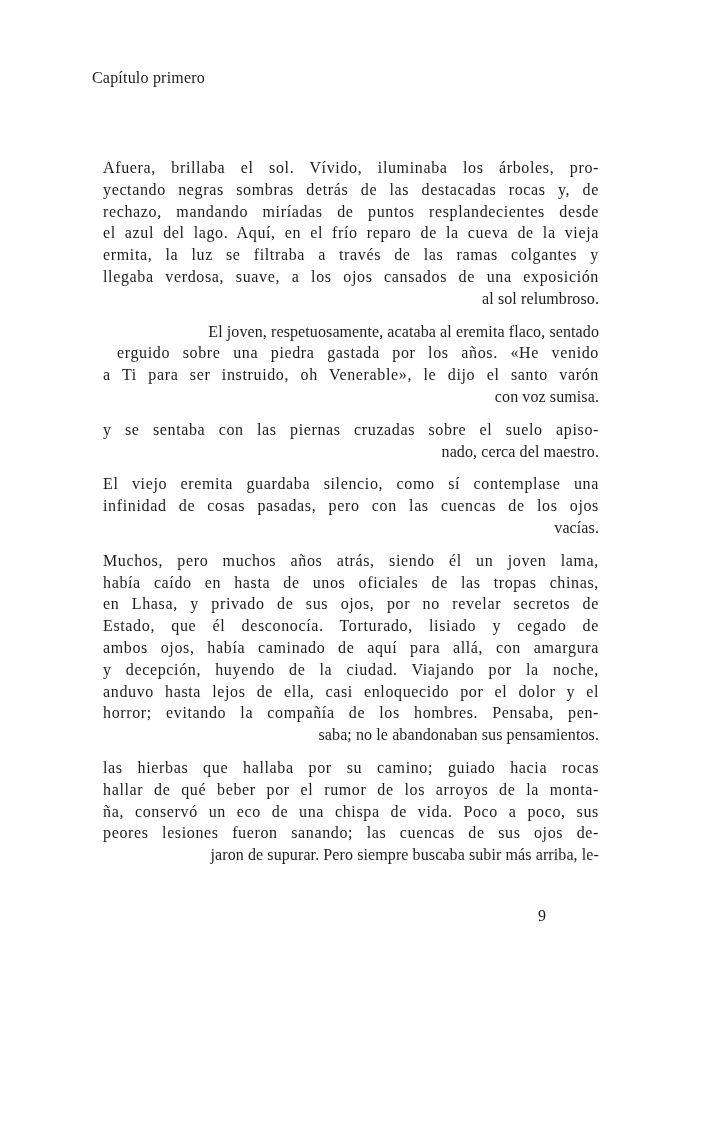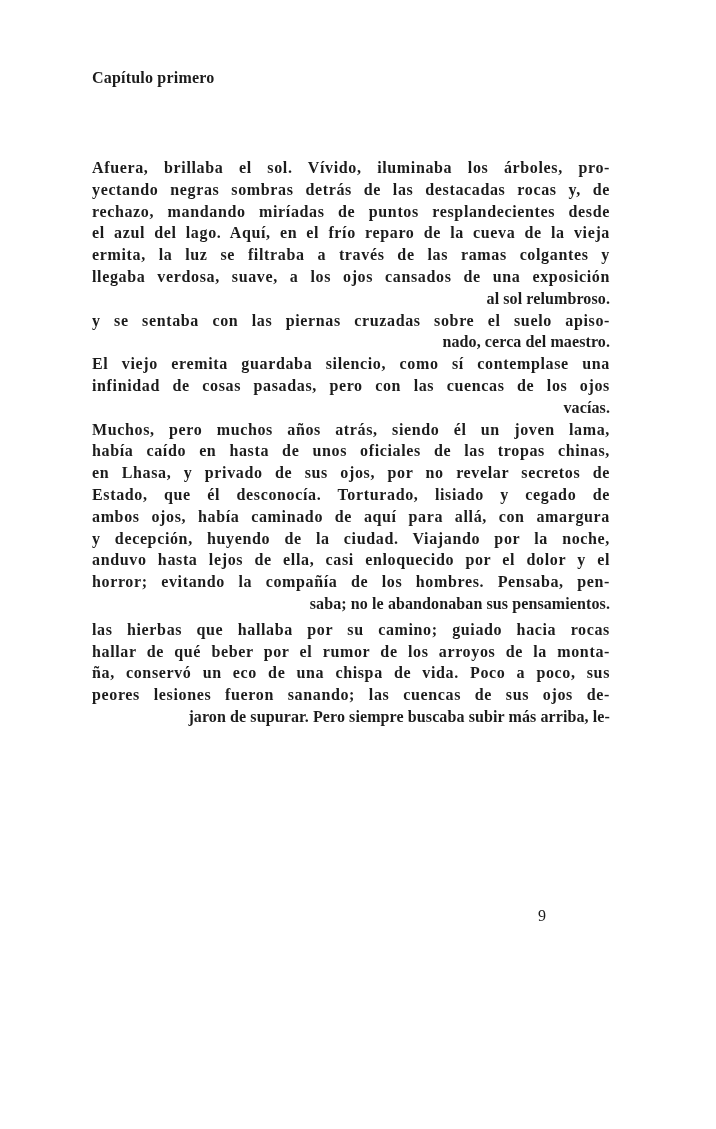--- a/index.html
+++ b/index.html
@@ -20,25 +20,23 @@
     left: 92px;
     top: 68px;
     width: 518px;
   }
   .chapter-heading {
     font-size: 16px;
     line-height: 20px;
     margin: 0 0 69px 0;
     letter-spacing: 0.2px;
     text-align: left;
-    font-weight: bold;
   }
   .para {
-    margin: 0;
-    font-weight: bold;
+    margin: 11px;
   }
   .para.space-before {
     margin-top: 4px;
   }
   .line {
     font-size: 16px;
     line-height: 21.8px;
     min-height: 21.8px;
   }
   .line.j {
@@ -67,20 +65,26 @@
       <div class="para">
         <div class="line j">Afuera, brillaba el sol. Vívido, iluminaba los árboles, pro-</div>
         <div class="line j">yectando negras sombras detrás de las destacadas rocas y, de</div>
         <div class="line j">rechazo, mandando miríadas de puntos resplandecientes desde</div>
         <div class="line j">el azul del lago. Aquí, en el frío reparo de la cueva de la vieja</div>
         <div class="line j">ermita, la luz se filtraba a través de las ramas colgantes y</div>
         <div class="line j">llegaba verdosa, suave, a los ojos cansados de una exposición</div>
         <div class="line p">al sol relumbroso.</div>
       </div>
       <div class="para">
+        <div class="line p" style="padding-left: 58px;">El joven, respetuosamente, acataba al eremita flaco, sentado</div>
+        <div class="line j" style="padding-left: 14px;">erguido sobre una piedra gastada por los años. «He venido</div>
+        <div class="line j">a Ti para ser instruido, oh Venerable», le dijo el santo varón</div>
+        <div class="line p">con voz sumisa.</div>
+      </div>
+      <div class="para">
         <div class="line j">y se sentaba con las piernas cruzadas sobre el suelo apiso-</div>
         <div class="line p">nado, cerca del maestro.</div>
       </div>
       <div class="para">
         <div class="line j">El viejo eremita guardaba silencio, como sí contemplase una</div>
         <div class="line j">infinidad de cosas pasadas, pero con las cuencas de los ojos</div>
         <div class="line p">vacías.</div>
       </div>
       <div class="para">
         <div class="line j">Muchos, pero muchos años atrás, siendo él un joven lama,</div>

